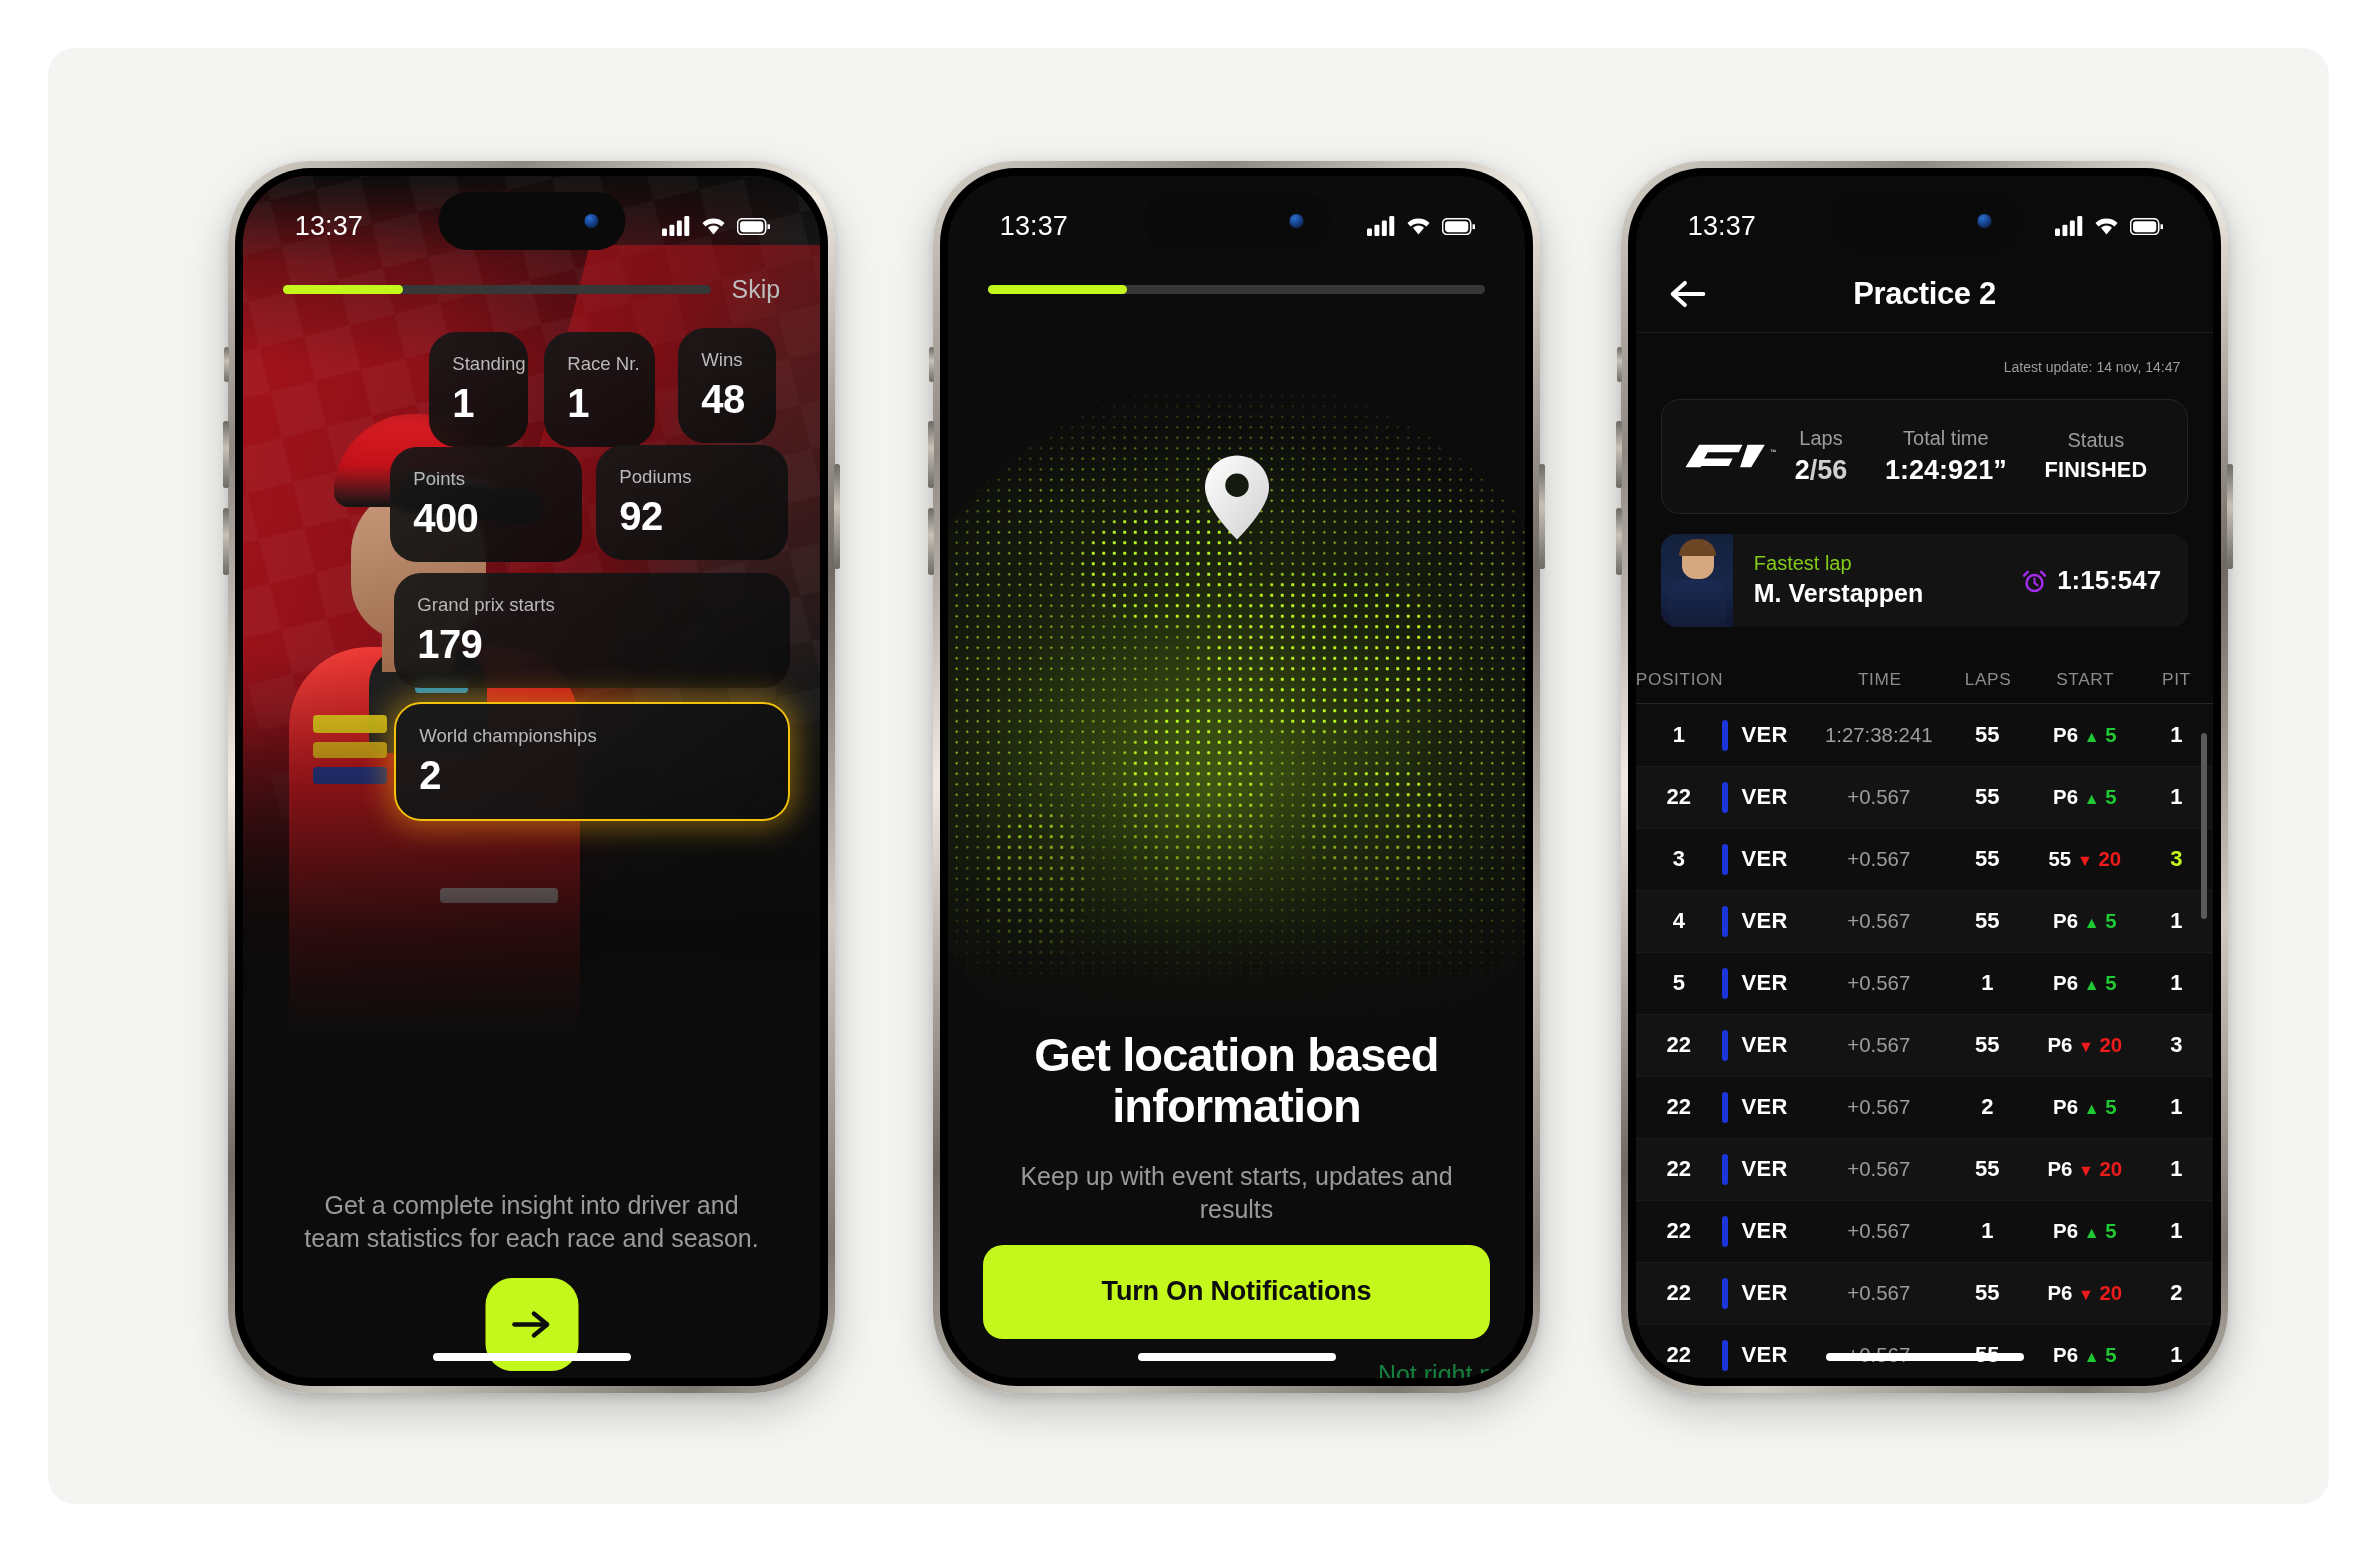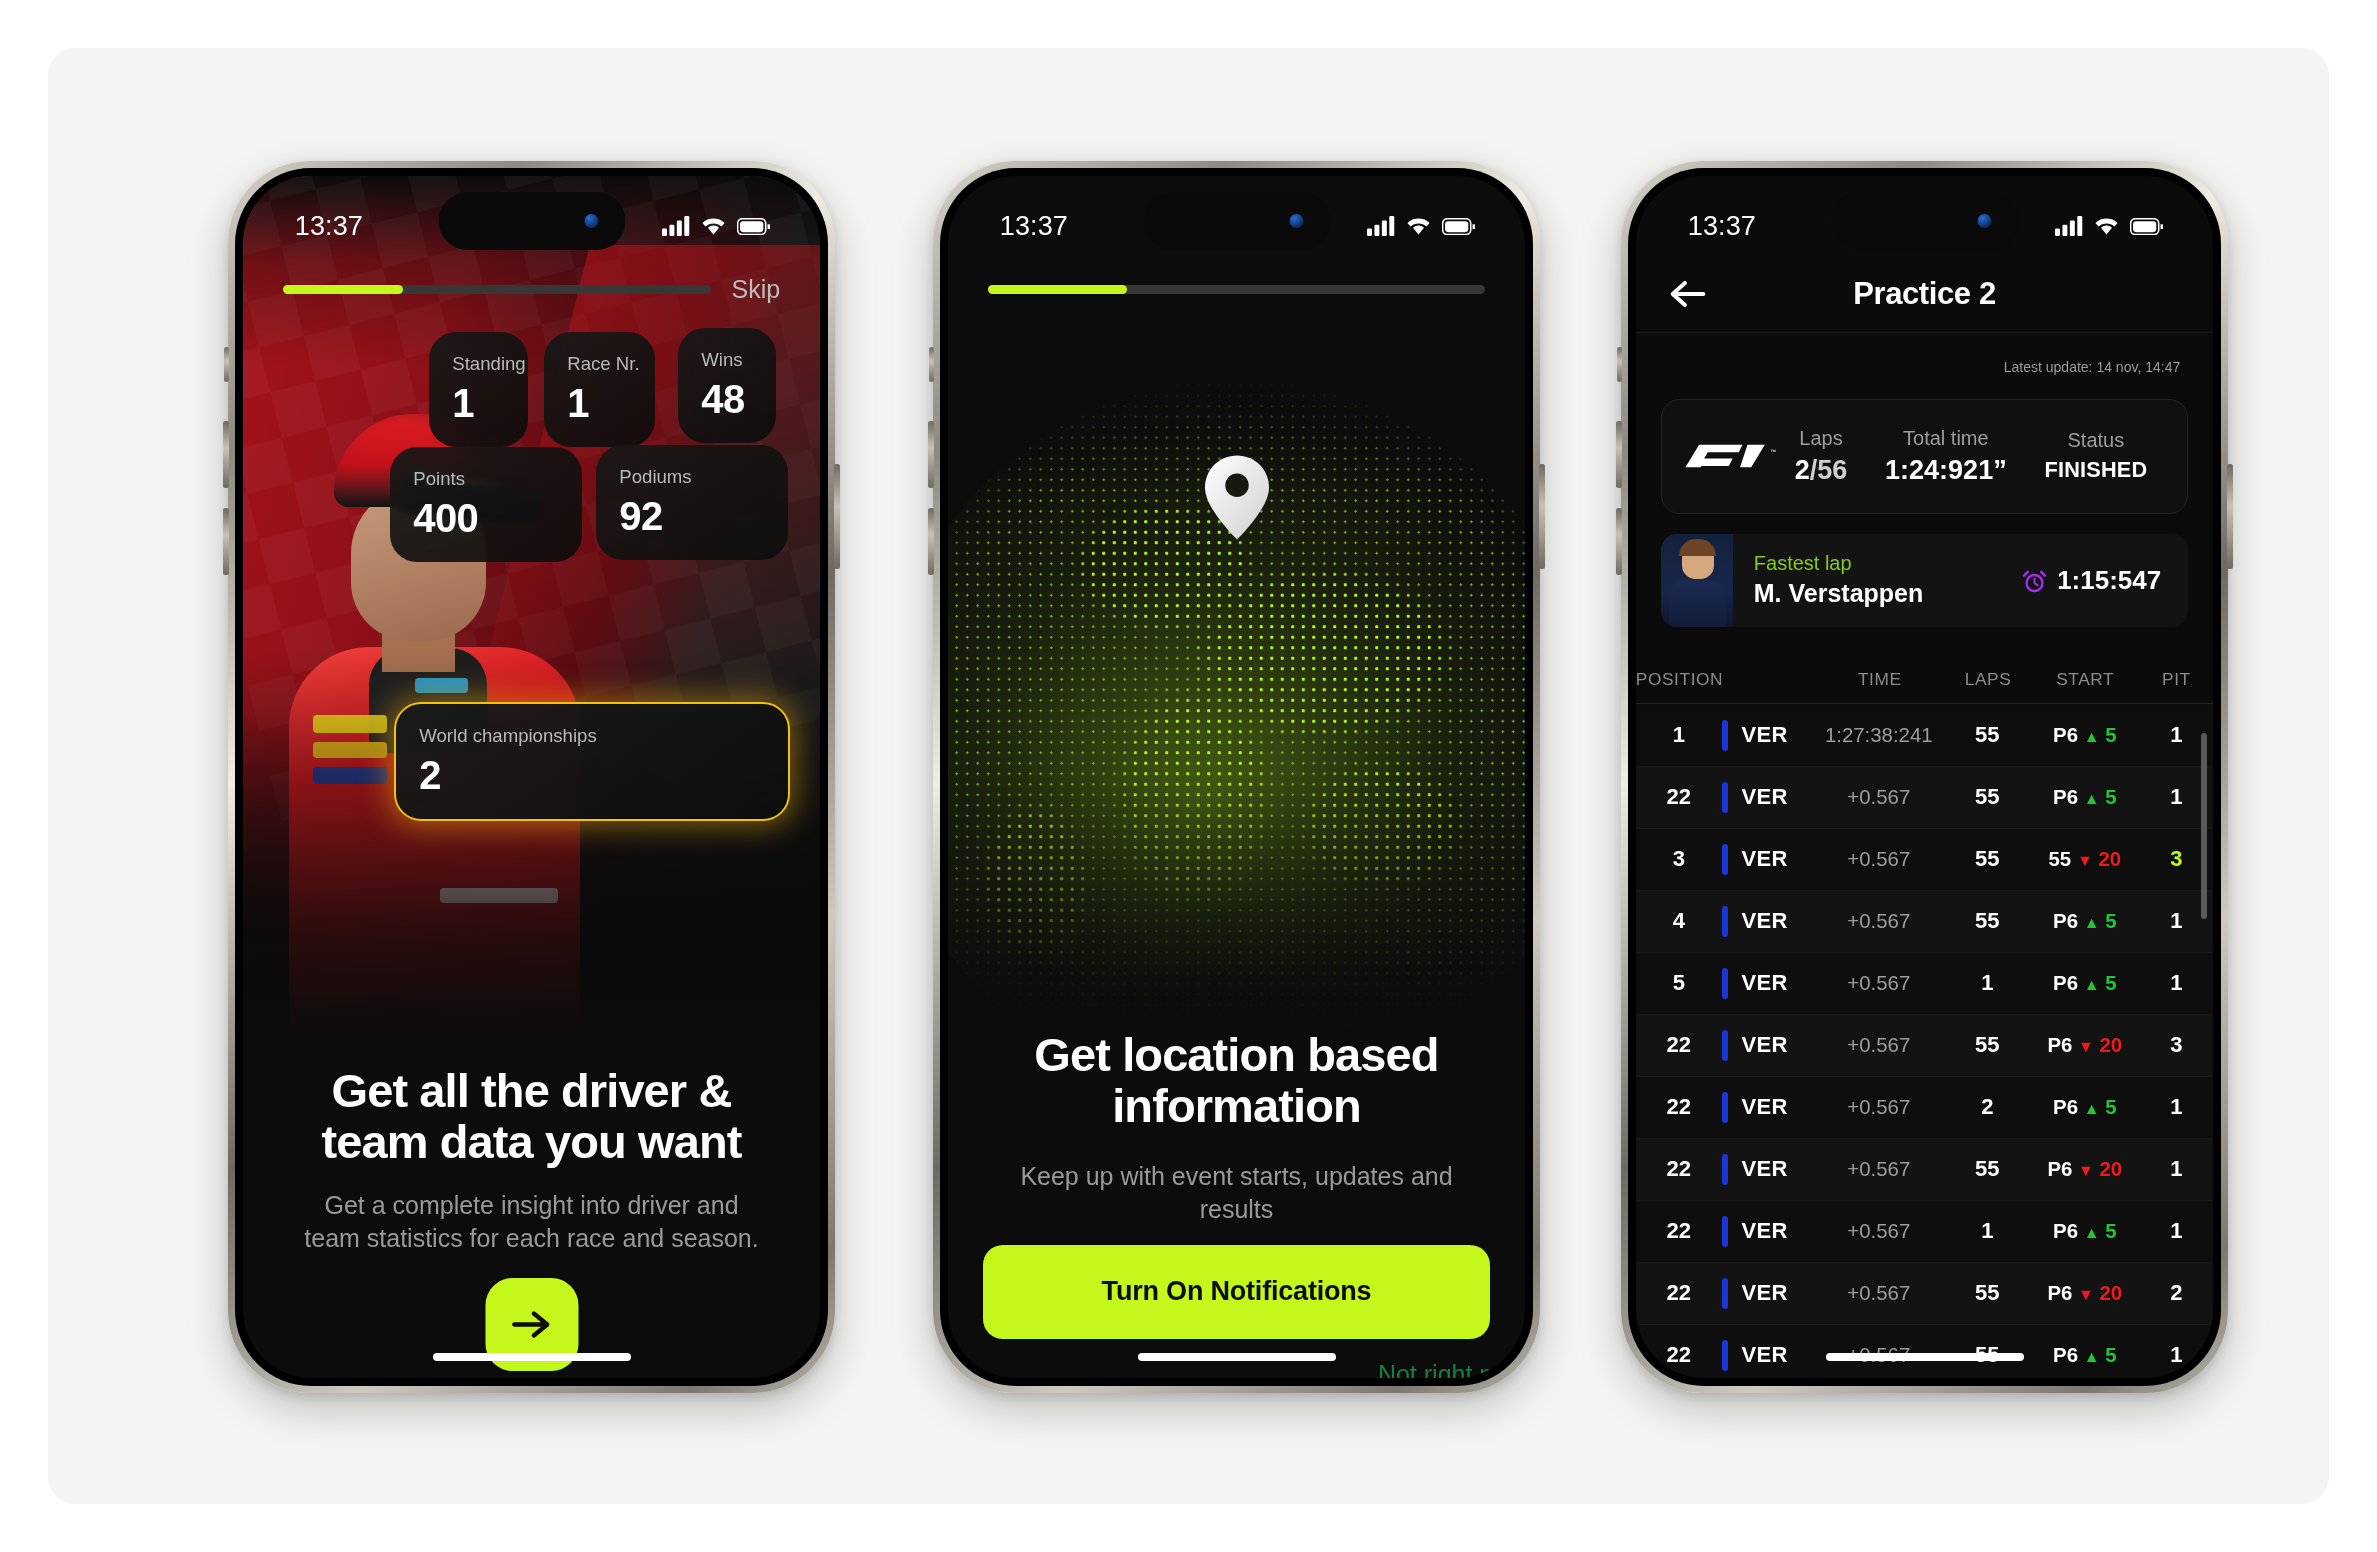--- a/index.html
+++ b/index.html
@@ -411,26 +411,29 @@
           <div class="stat-value">48</div>
         </div>
         <div class="stat-card" style="left:147px; top:271px; width:192px;">
           <div class="stat-label">Points</div>
           <div class="stat-value">400</div>
         </div>
         <div class="stat-card" style="left:353px; top:269px; width:192px;">
           <div class="stat-label">Podiums</div>
           <div class="stat-value">92</div>
         </div>
+        <div class="stat-card" style="left:151px; top:397px; width:396px;">
+          <div class="stat-label">Grand prix starts</div>
+          <div class="stat-value">179</div>
+        </div>
         <div class="stat-card hl" style="left:151px; top:526px; width:396px;">
           <div class="stat-label">World championships</div>
           <div class="stat-value">2</div>
         </div>
 
-        <div class="ob-title" style="top:890px;">Get all the driver &amp; team data you want</div>
         <div class="ob-sub" style="top:1013px;">Get a complete insight into driver and team statistics for each race and season.</div>
 
         <div class="cta-circle" style="top:1102px;">
           <svg width="43" height="33" viewBox="0 0 70 54">
             <path d="M6 27 H58" stroke="#0d0d0d" stroke-width="7" stroke-linecap="round"></path>
             <path d="M38 9 L60 27 L38 45" fill="none" stroke="#0d0d0d" stroke-width="7" stroke-linecap="round" stroke-linejoin="round"></path>
           </svg>
         </div>
 
         <div class="home-ind"></div>

